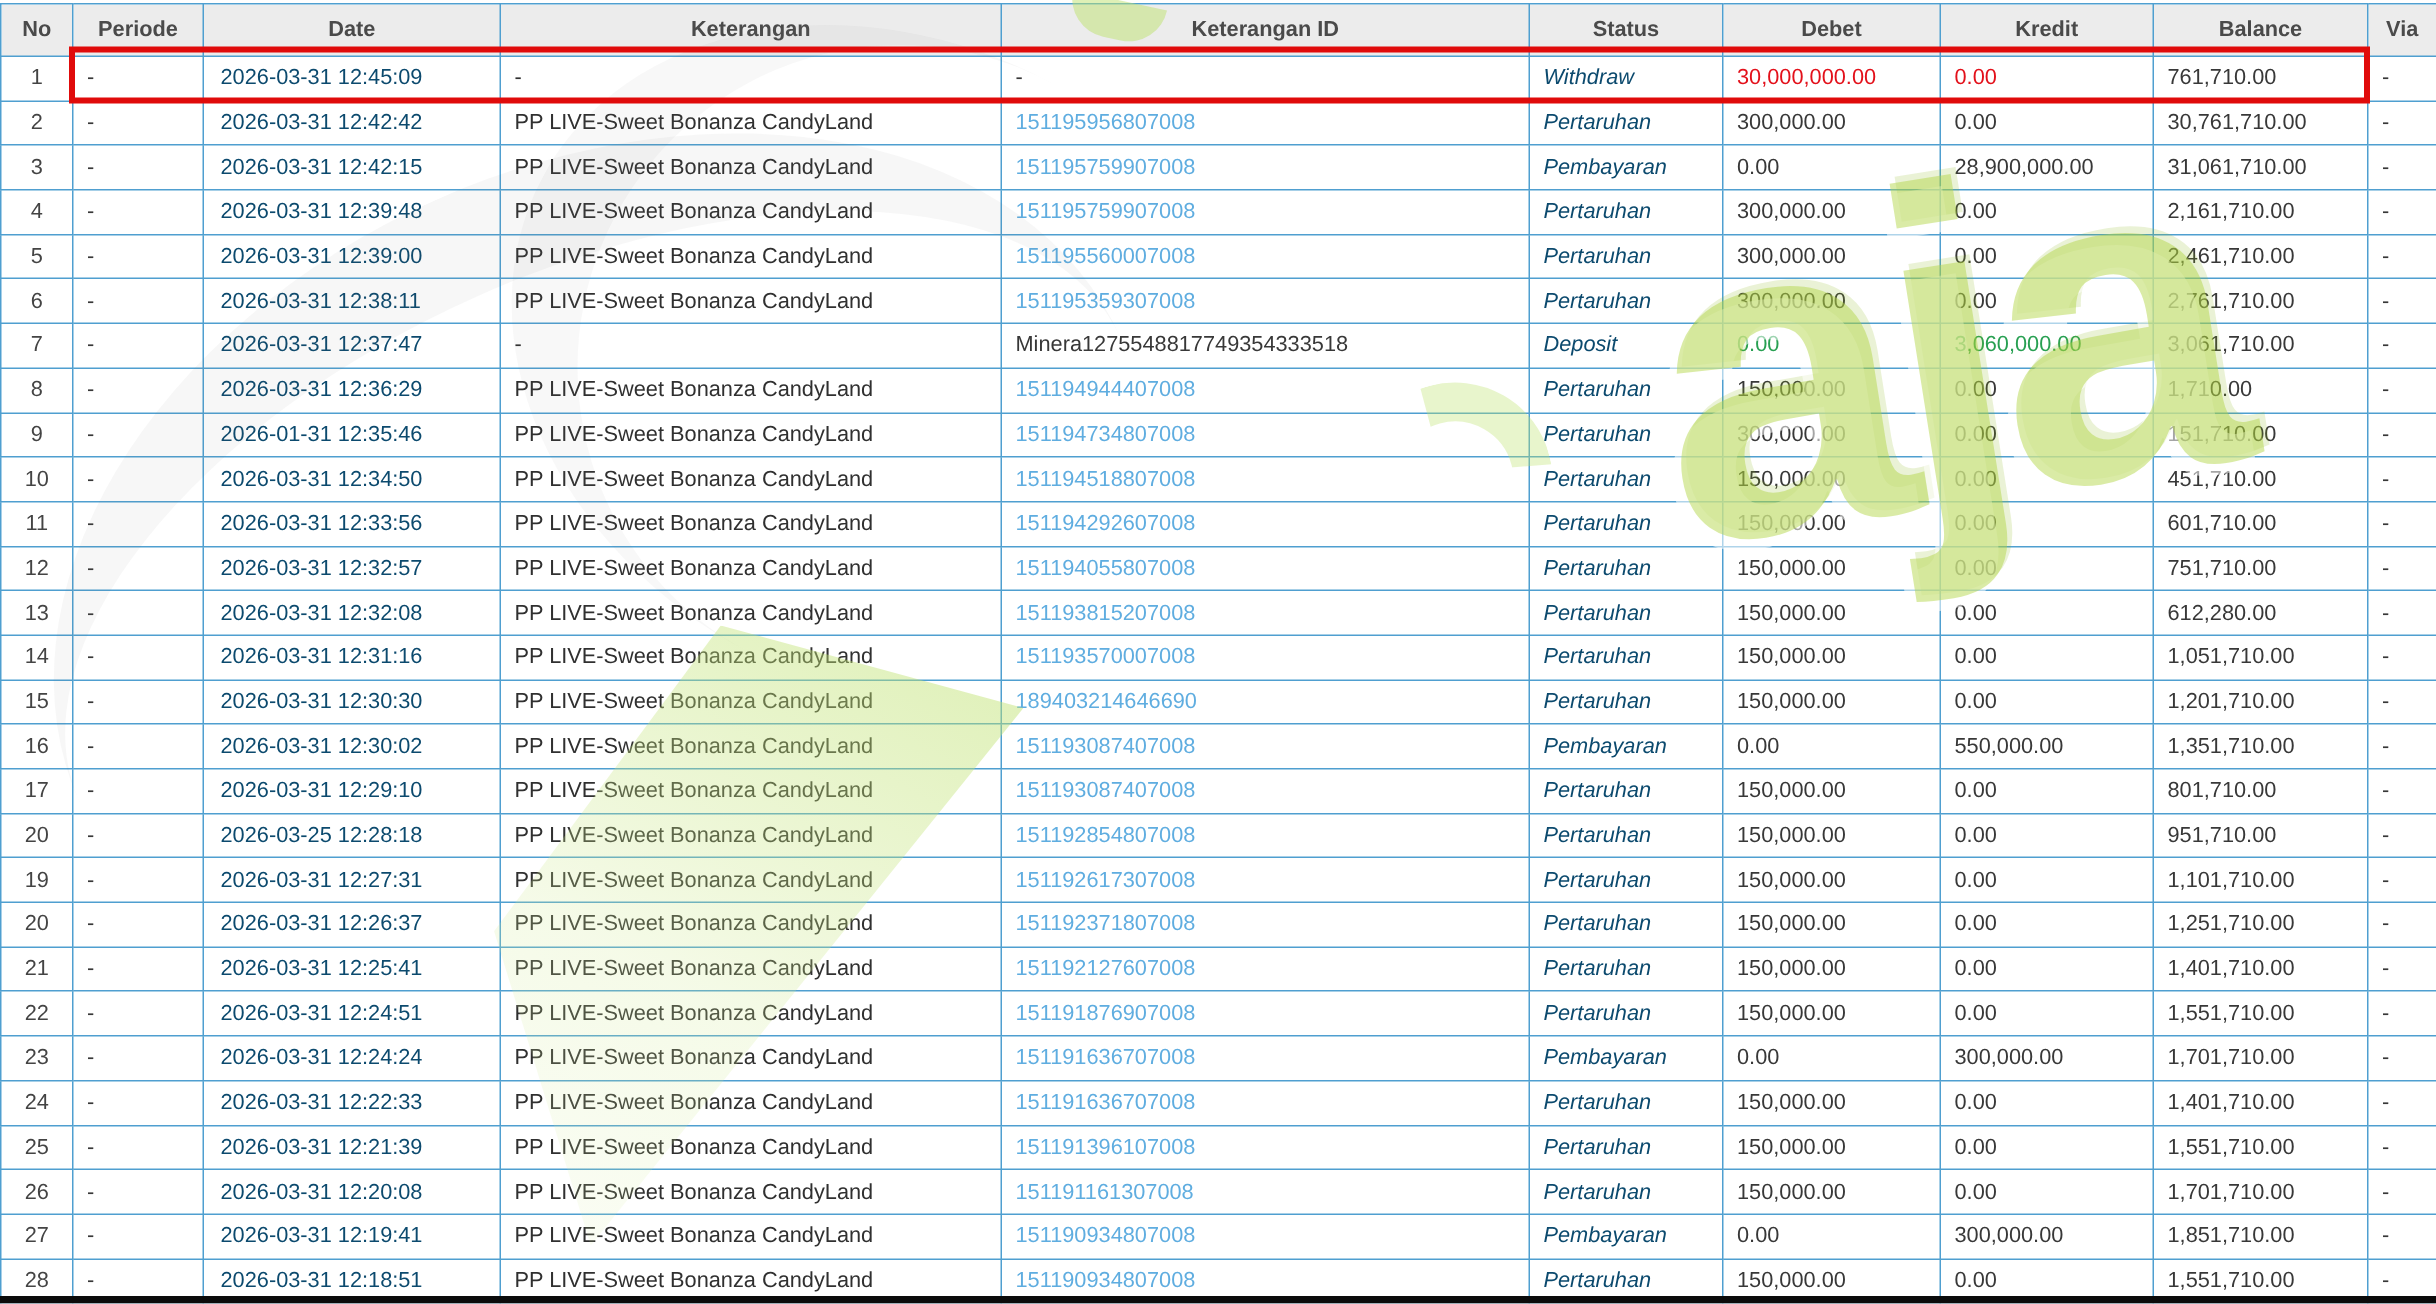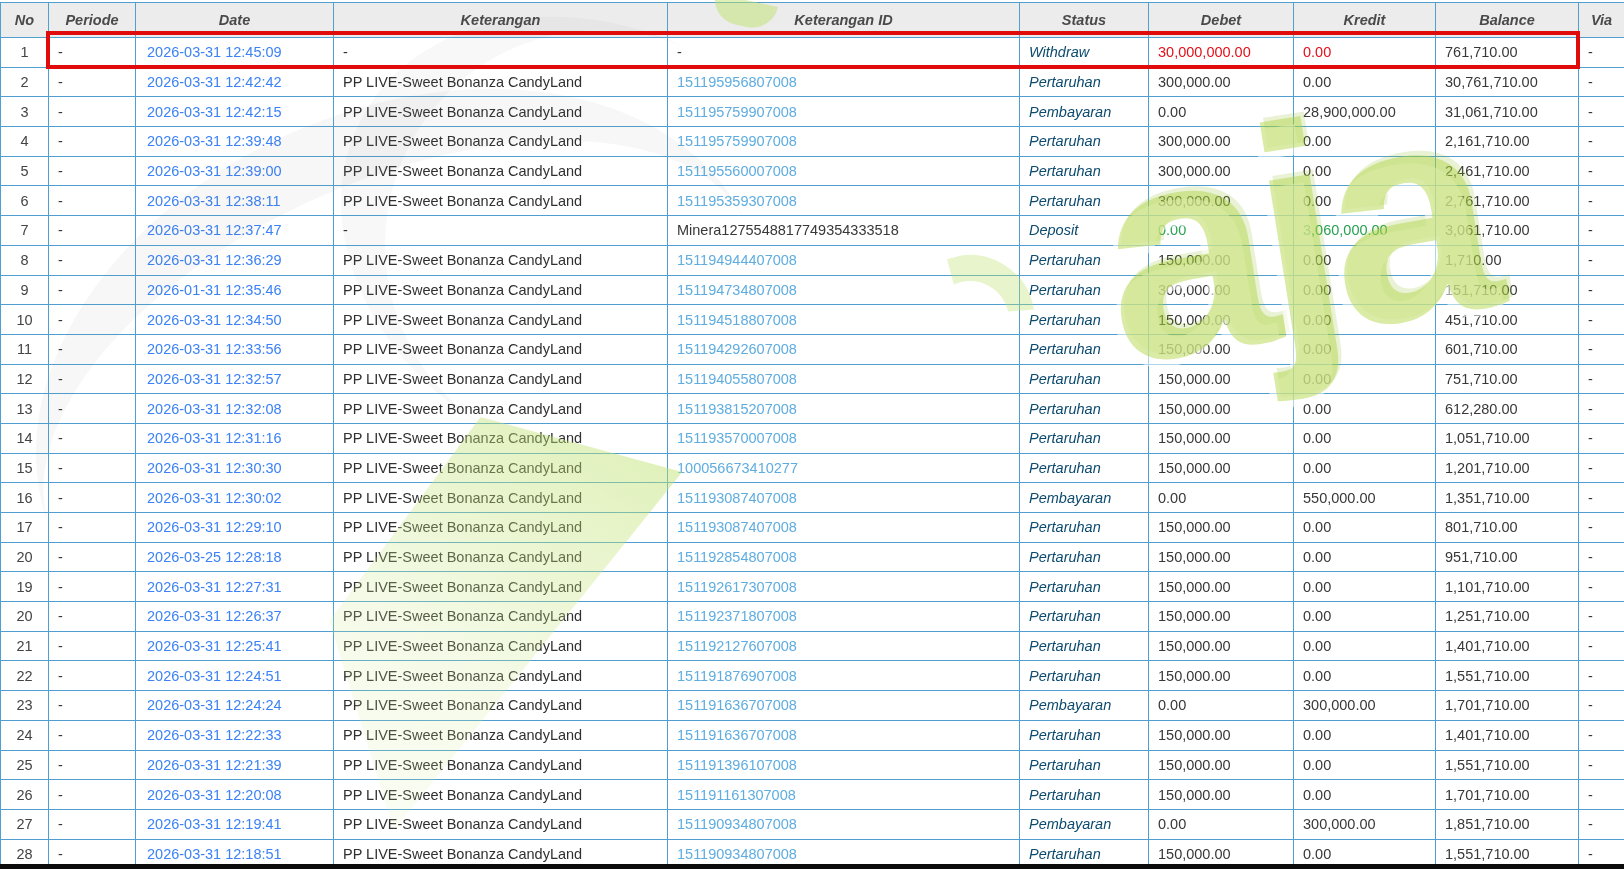--- a/index.html
+++ b/index.html
@@ -27,26 +27,26 @@
   th,td{
     border:1px solid var(--border-blue);
     padding:0 0 0 9px;
     font-size:14.5px;
     text-align:left;
     white-space:nowrap;
     overflow:hidden;
   }
   thead th{
     height:35px;background:var(--header-bg);color:var(--header-text);
-    font-weight:bold;text-align:center;padding:0;font-style:italic;
+    font-weight:bold;text-align:center;padding:0;
   }
   tbody tr{height:29.7px;}
   tbody td{color:#383838;background:#fff;}
   td.c-no{text-align:center;padding:0;color:#444;}
-  td.c-date{color:#3b82f6;padding-left:11px;}
+  td.c-date{color:#0c4a6e;padding-left:11px;}
   td.c-keterangan{color:#303030;}
   td.c-status{color:#0c4a6e;font-style:italic;}
   .id-link{color:var(--link-blue);cursor:pointer;}
   .tone-red{color:var(--red);}
   .tone-green{color:var(--green);}
   
   .highlight-box{
     position:absolute;left:46px;top:31px;width:1534px;height:38px;
     border:4px solid var(--highlight-red);z-index:30;pointer-events:none;
   }
@@ -291,21 +291,21 @@
           <td class="c-debet"><span>150,000.00</span></td>
           <td class="c-kredit"><span>0.00</span></td>
           <td class="c-balance"><span>1,051,710.00</span></td>
           <td class="c-via"><span>-</span></td>
         </tr>
         <tr>
           <td class="c-no"><span>15</span></td>
           <td class="c-periode"><span>-</span></td>
           <td class="c-date"><span>2026-03-31 12:30:30</span></td>
           <td class="c-keterangan"><span>PP LIVE-Sweet Bonanza CandyLand</span></td>
-          <td class="c-keterangan_id"><span class="id-link">100056673410277</span></td>
+          <td class="c-keterangan_id"><span class="id-link">189403214646690</span></td>
           <td class="c-status"><span>Pertaruhan</span></td>
           <td class="c-debet"><span>150,000.00</span></td>
           <td class="c-kredit"><span>0.00</span></td>
           <td class="c-balance"><span>1,201,710.00</span></td>
           <td class="c-via"><span>-</span></td>
         </tr>
         <tr>
           <td class="c-no"><span>16</span></td>
           <td class="c-periode"><span>-</span></td>
           <td class="c-date"><span>2026-03-31 12:30:02</span></td>

